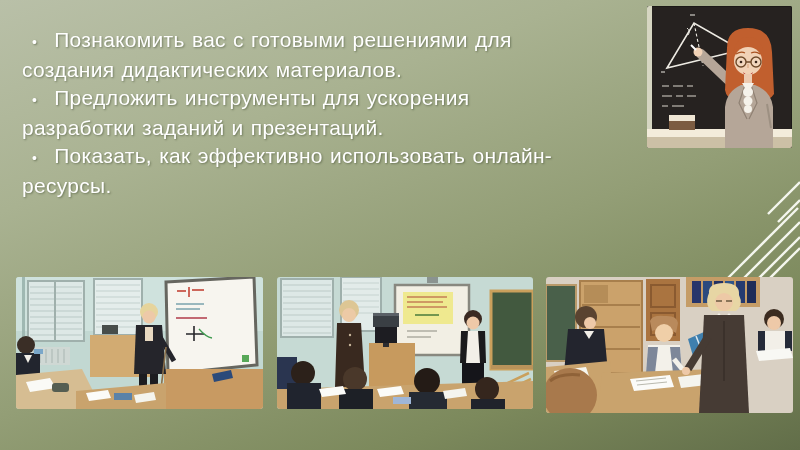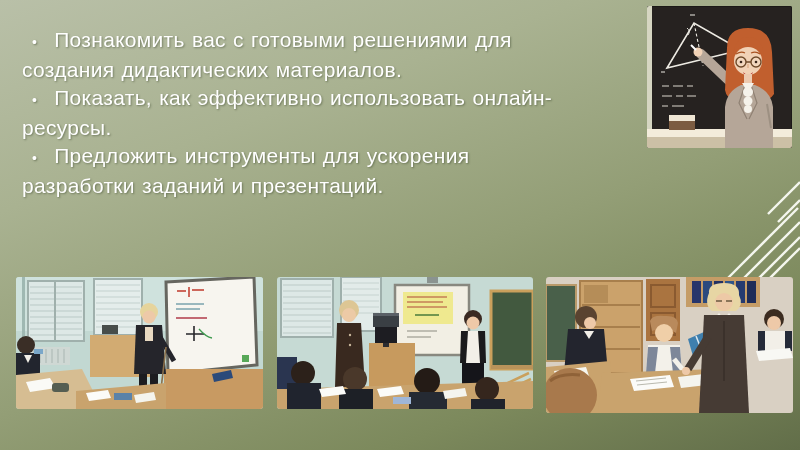--- a/index.html
+++ b/index.html
@@ -32,24 +32,24 @@
   .photo-3 { left:546px; top:277px; width:247px; height:136px; }
 </style>
 </head>
 <body>
 
 <div class="slide">
 
   <div class="bullet-list">
     <div class="bullet-item"><span class="bullet">•</span><span class="bullet-text">Познакомить вас с готовыми решениями для
 создания дидактических материалов.</span></div>
+    <div class="bullet-item"><span class="bullet">•</span><span class="bullet-text">Предложить инструменты для ускорения
+разработки заданий и презентаций.</span></div>
     <div class="bullet-item"><span class="bullet">•</span><span class="bullet-text">Показать, как эффективно использовать онлайн-
 ресурсы.</span></div>
-    <div class="bullet-item"><span class="bullet">•</span><span class="bullet-text">Предложить инструменты для ускорения
-разработки заданий и презентаций.</span></div>
   </div>
 
   <div class="illustration">
     <svg width="145" height="142" viewBox="0 0 145 142">
       <rect width="145" height="142" fill="#262220"></rect>
       <rect width="145" height="142" fill="none" stroke="#1b1917" stroke-width="2"></rect>
       <rect x="0" y="0" width="5" height="142" fill="#d6d6c2"></rect>
 
       <g stroke="#eceae2" fill="none">
         <path d="M20,62 L47,17 L94,44 Z" stroke-width="1.6"></path>

